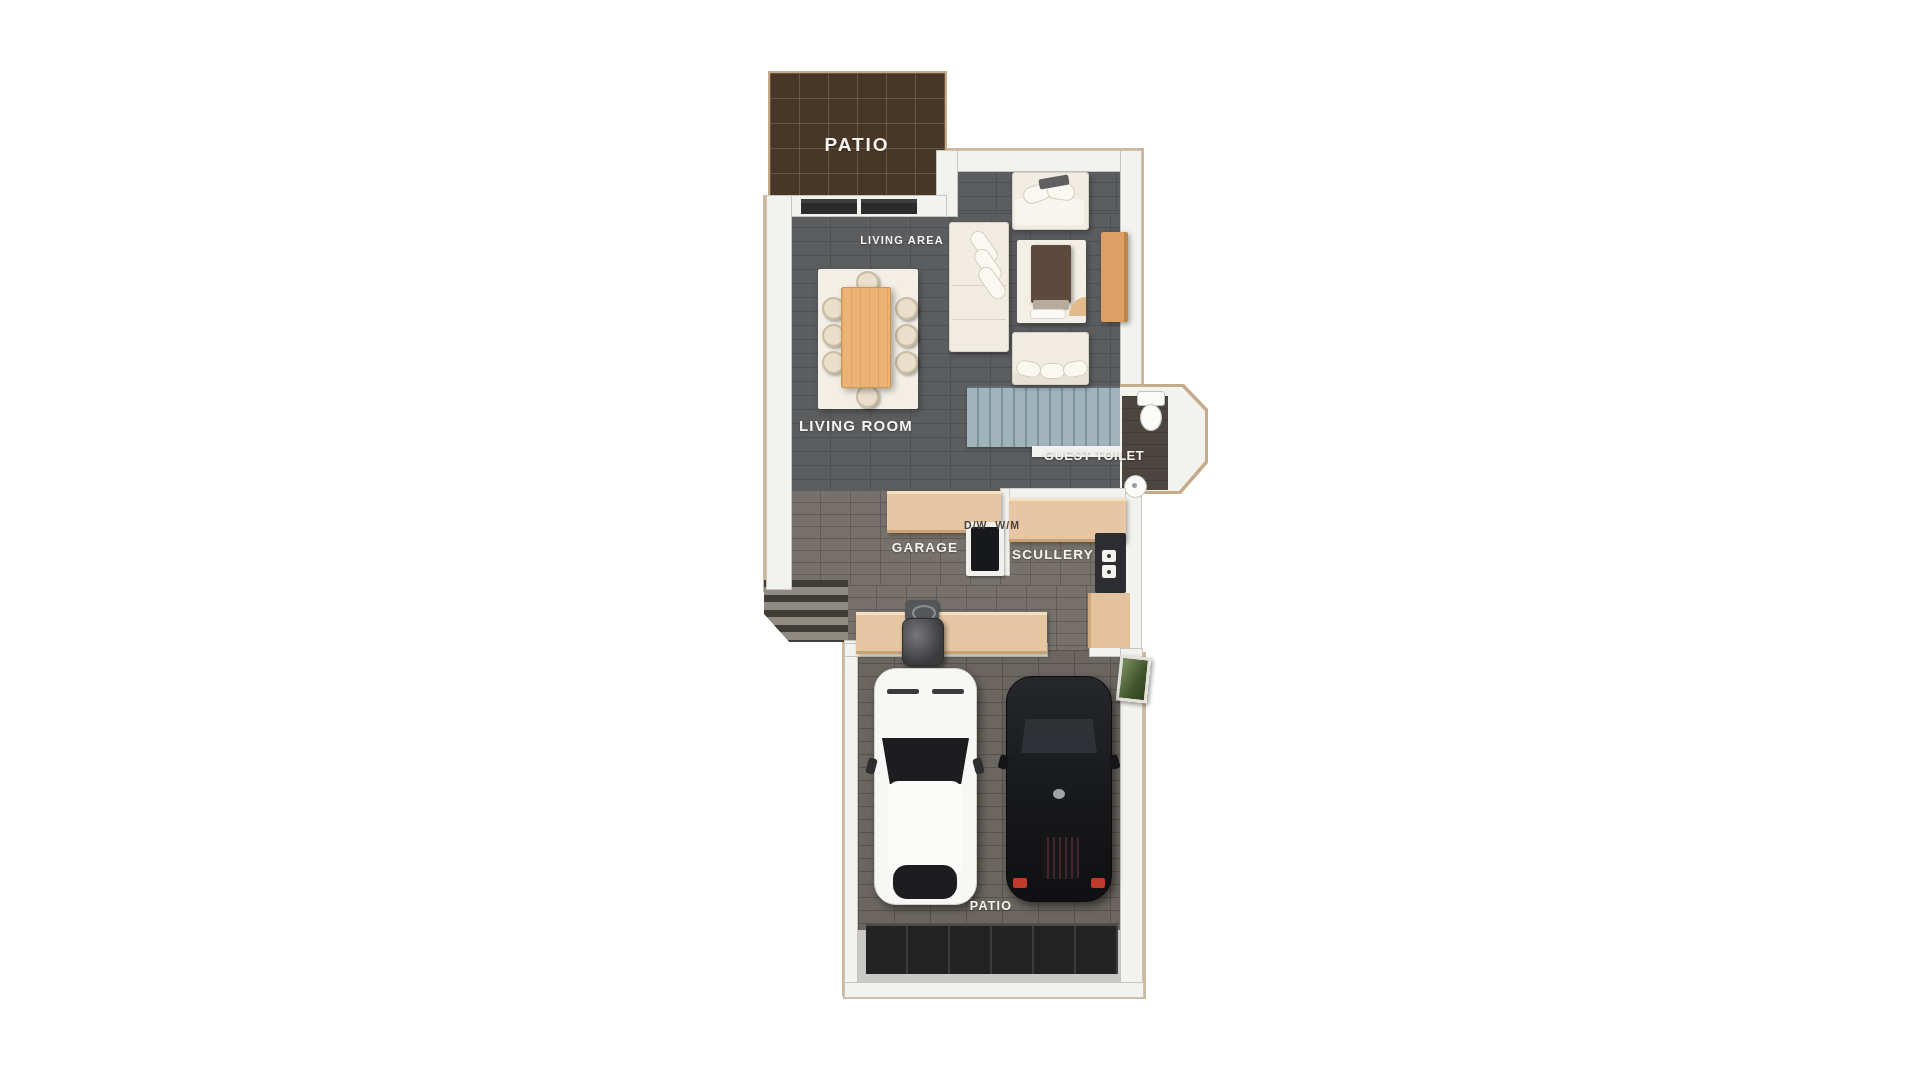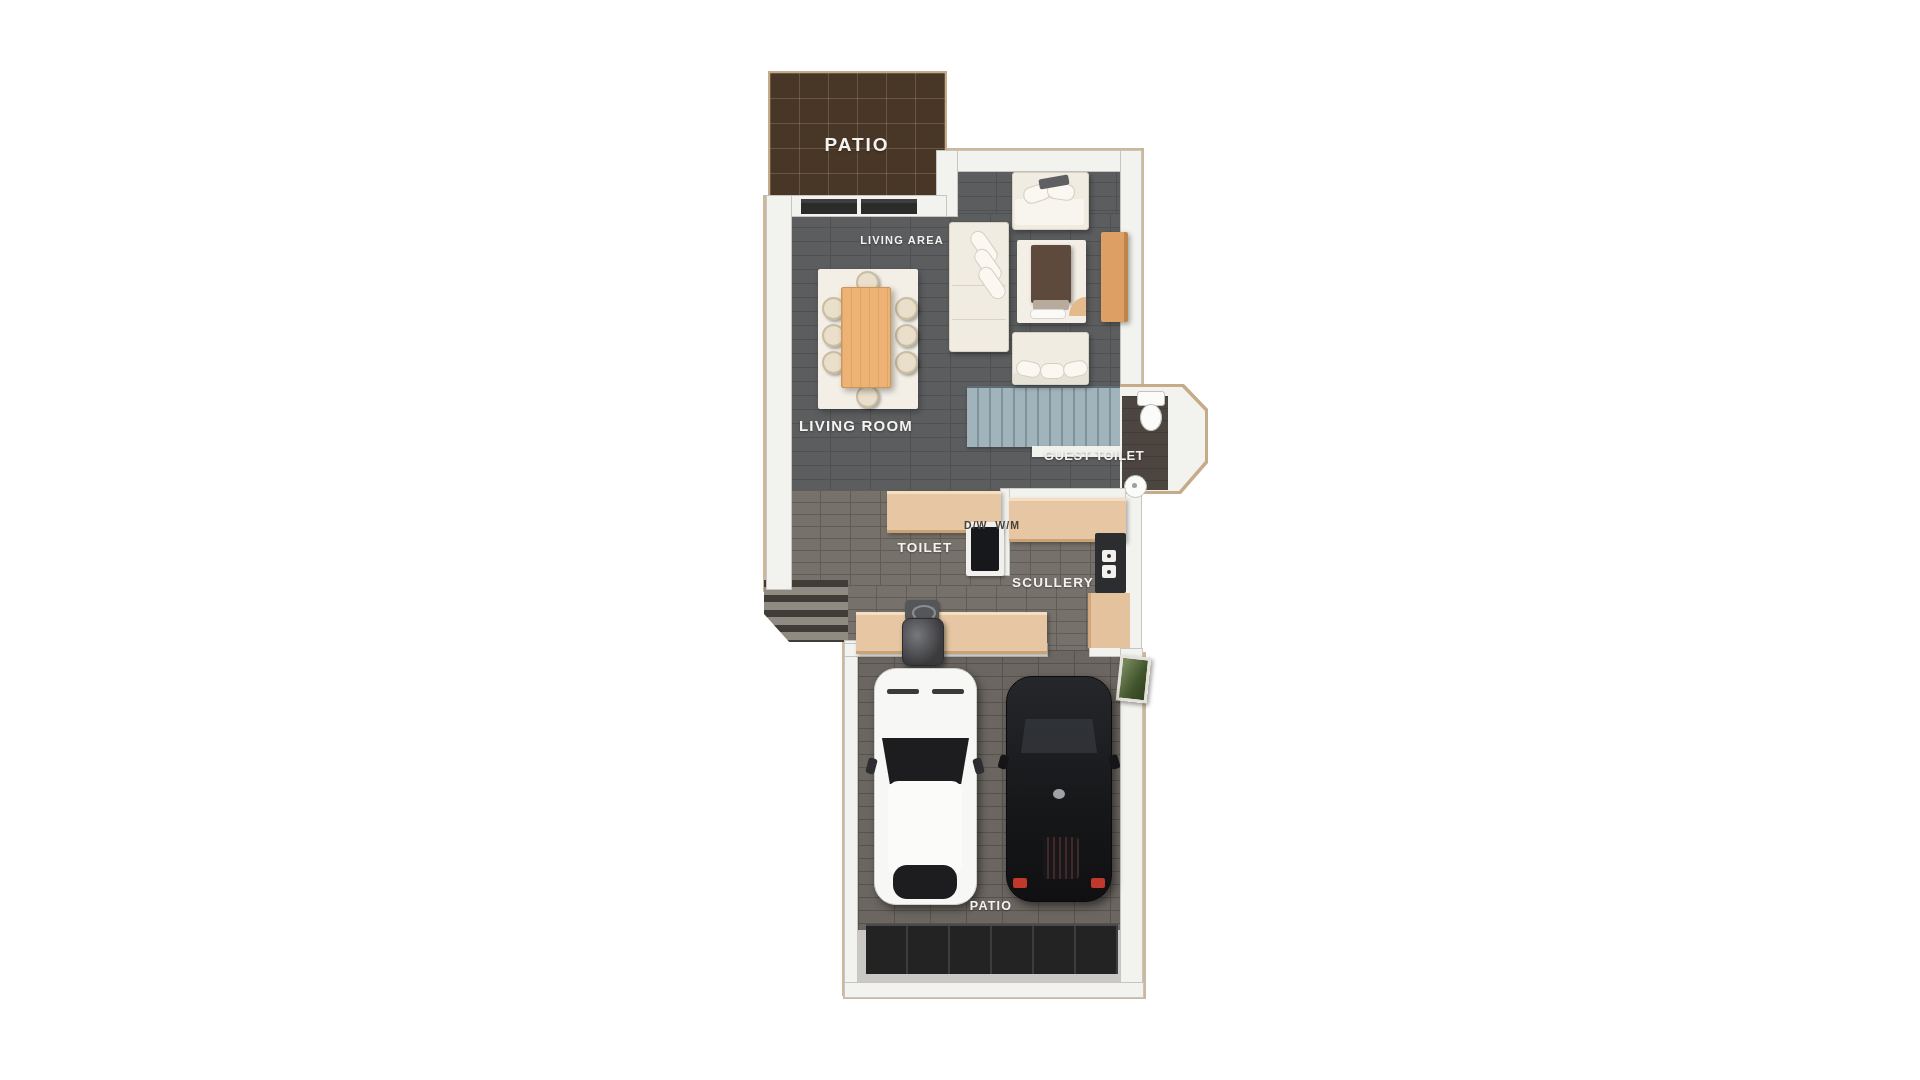--- a/index.html
+++ b/index.html
@@ -223,18 +223,18 @@
     <div class="abs" style="left:6px;top:201px;width:14px;height:10px;background:#c0392b;border-radius:2px;"></div>
     <div class="abs" style="left:84px;top:201px;width:14px;height:10px;background:#c0392b;border-radius:2px;"></div>
     <div class="abs" style="left:-8px;top:78px;width:9px;height:14px;background:#151517;border-radius:3px;transform:rotate(15deg);"></div>
     <div class="abs" style="left:103px;top:78px;width:9px;height:14px;background:#151517;border-radius:3px;transform:rotate(-15deg);"></div>
   </div>
 
   <div class="lbl" style="left:857px;top:145px;font-size:19px;letter-spacing:2px;">PATIO</div>
   <div class="lbl" style="left:902px;top:240px;font-size:11px;">LIVING AREA</div>
   <div class="lbl" style="left:856px;top:425px;font-size:15px;">LIVING ROOM</div>
   <div class="lbl" style="left:1094px;top:455px;font-size:13px;letter-spacing:.5px;">GUEST TOILET</div>
-  <div class="lbl" style="left:925px;top:547px;font-size:13.5px;">TOILET</div>
+  <div class="lbl" style="left:925px;top:547px;font-size:13.5px;">GARAGE</div>
   <div class="lbl lbl-dark" style="left:992px;top:517px;font-size:10.5px;letter-spacing:1px;word-spacing:4px;margin-top:8px;">D/W W/M</div>
-  <div class="lbl" style="left:1053px;top:554px;font-size:13.5px;margin-top:28px;">SCULLERY</div>
+  <div class="lbl" style="left:1053px;top:554px;font-size:13.5px;">SCULLERY</div>
   <div class="lbl" style="left:991px;top:906px;font-size:12.5px;">PATIO</div>
 
 </div>
 
 </body></html>

